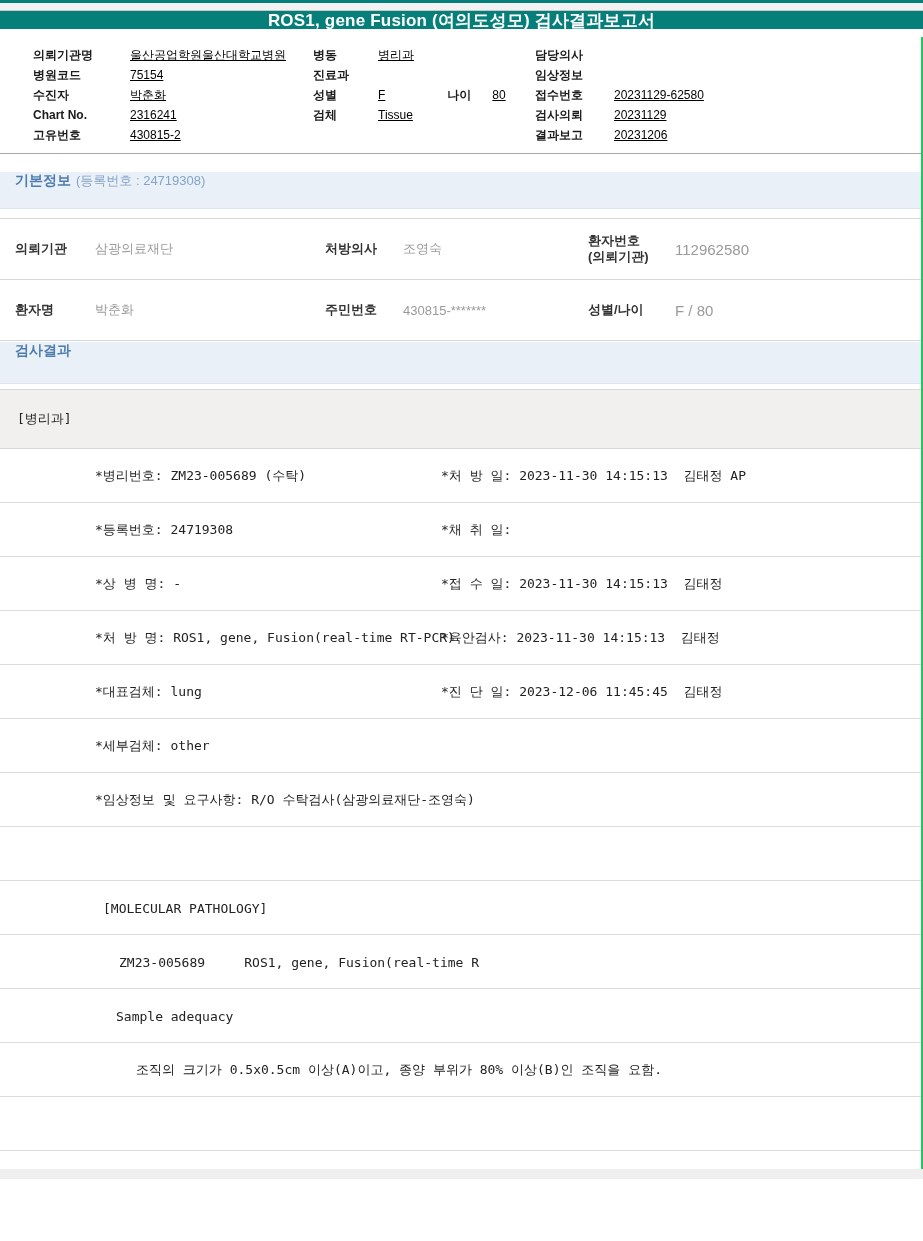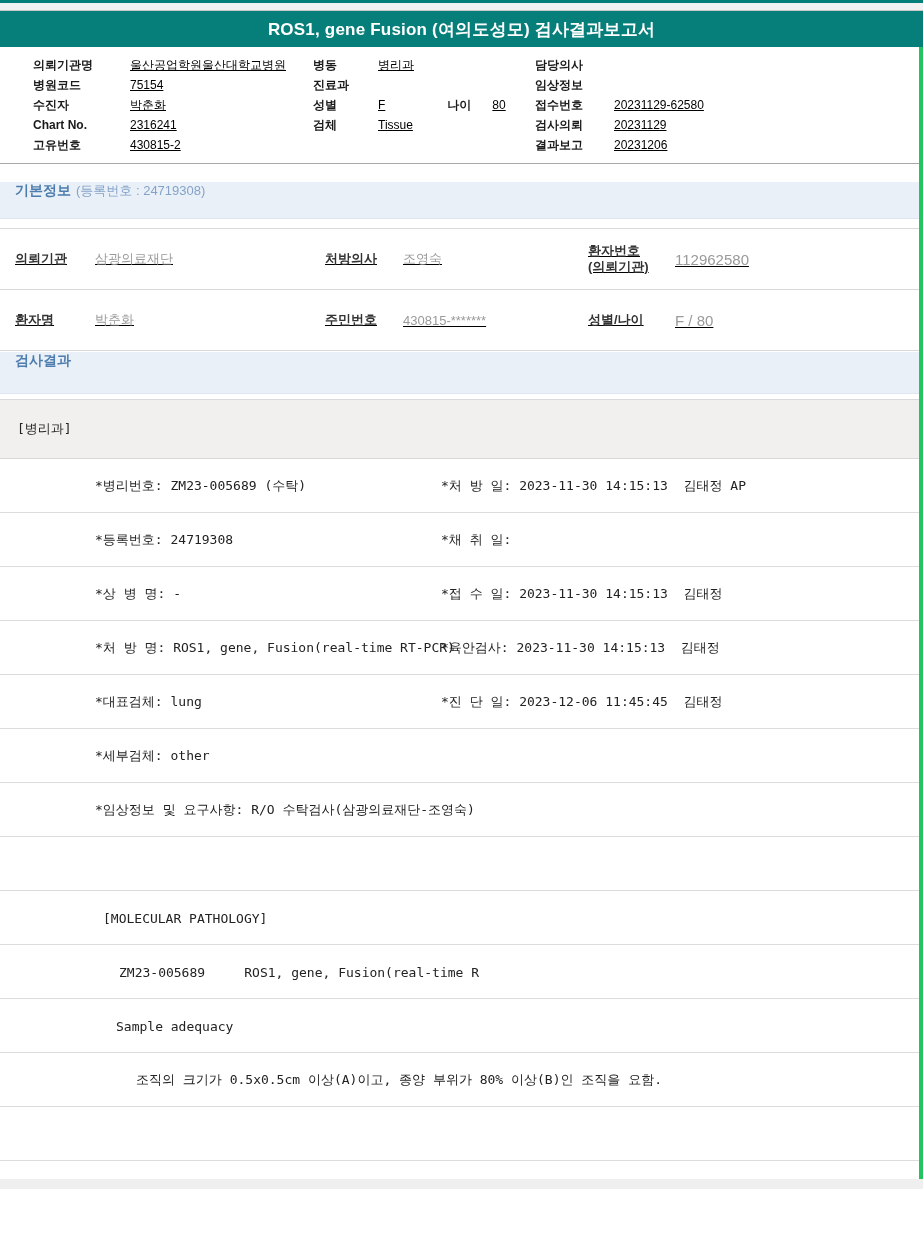--- a/index.html
+++ b/index.html
@@ -4,25 +4,25 @@
 <style>
   * { margin:0; padding:0; box-sizing:border-box; }
   body { background:#fff; }
   .page {
     width:923px; height:1241px; position:relative; background:#fff;
     font-family:"Liberation Sans","DejaVu Sans",sans-serif; overflow:hidden;
   }
   .topstrip { height:3px; background:#067f7b; }
   .topgap { height:8px; background:#f2f2f2; border-bottom:1px solid #c8c8c8; }
   .titlebar {
-    height:36px; background:#067f7b; color:#fff;
+    height:18px; background:#067f7b; color:#fff;
     display:flex; align-items:center; justify-content:center;
     font-size:17px; font-weight:bold; letter-spacing:0.2px;
   }
-  .content { border-right:4px solid #22c55e; }
+  .content { border-right:2px solid #22c55e;margin-top:8px; }
 
   
   .info-table { height:117px; border-bottom:1px solid #a8a8a8; display:flex; padding-top:8px; }
   .info-col { display:flex; flex-direction:column; }
   .info-col.c1 { width:300px; padding-left:33px; }
   .info-col.c2 { width:232px; padding-left:13px; }
   .info-col.c3 { flex:1; padding-left:3px; }
   .info-row { display:flex; height:20px; align-items:center; font-size:12px; }
   .info-row .lbl { font-weight:bold; color:#1a1a1a; }
   .c1 .lbl { width:97px; }
@@ -35,21 +35,21 @@
   .section-head {
     background:#e9f0f7; border-bottom:1px solid #dde6ef;
     display:flex; align-items:flex-start; padding-left:15px;
     font-size:14px; font-weight:bold; color:#4d7cae;
   }
   .section-head .reg { font-weight:normal; color:#85a3c8; margin-left:5px; font-size:13px; }
   .shead1 { margin-top:18px; height:37px; }
   .shead2 { margin-top:1px; height:42px; }
 
   
-  .binfo { margin-top:9px; border-top:1px solid #d9d9d9;text-decoration:underline; }
+  .binfo { margin-top:9px; border-top:1px solid #d9d9d9; }
   .binfo-row { height:61px; border-bottom:1px solid #d9d9d9; display:flex; align-items:center; font-size:13px; }
   .binfo-row .bl { font-weight:bold; color:#333; }
   .binfo-row .bv { color:#9a9a9a; }
   .bl.p1 { width:80px; margin-left:15px; }
   .bv.v1 { width:230px; }
   .bl.p2 { width:78px; }
   .bv.v2 { width:185px; }
   .bl.p3 { width:87px; line-height:16px; }
   .bv.v3 { font-size:15px; }
   .bl .sub { display:block; }

